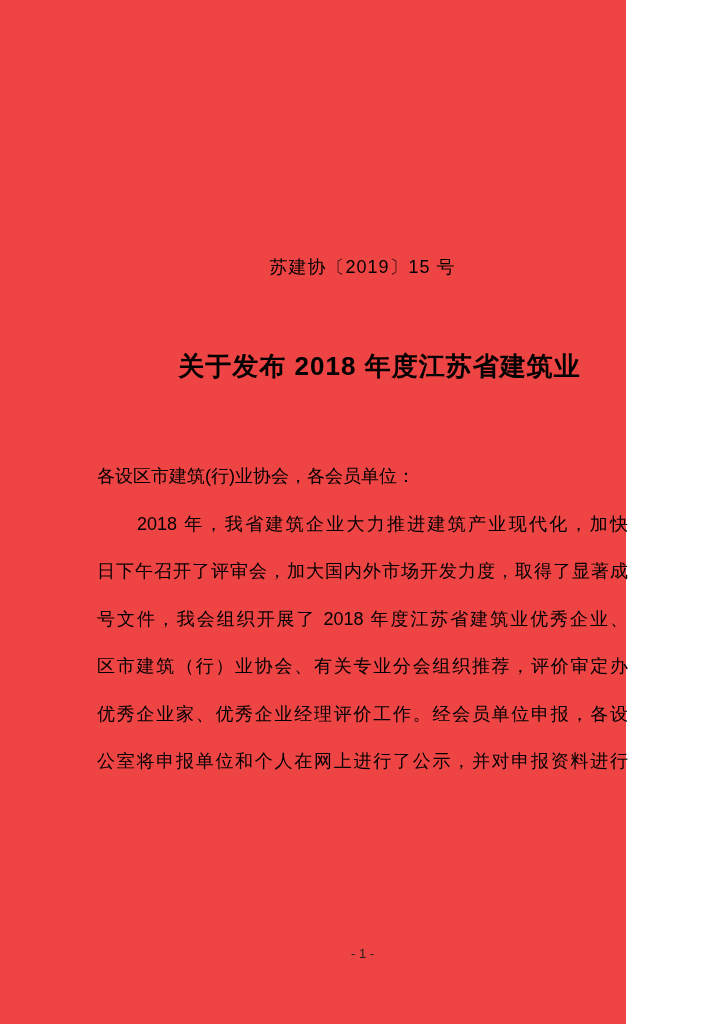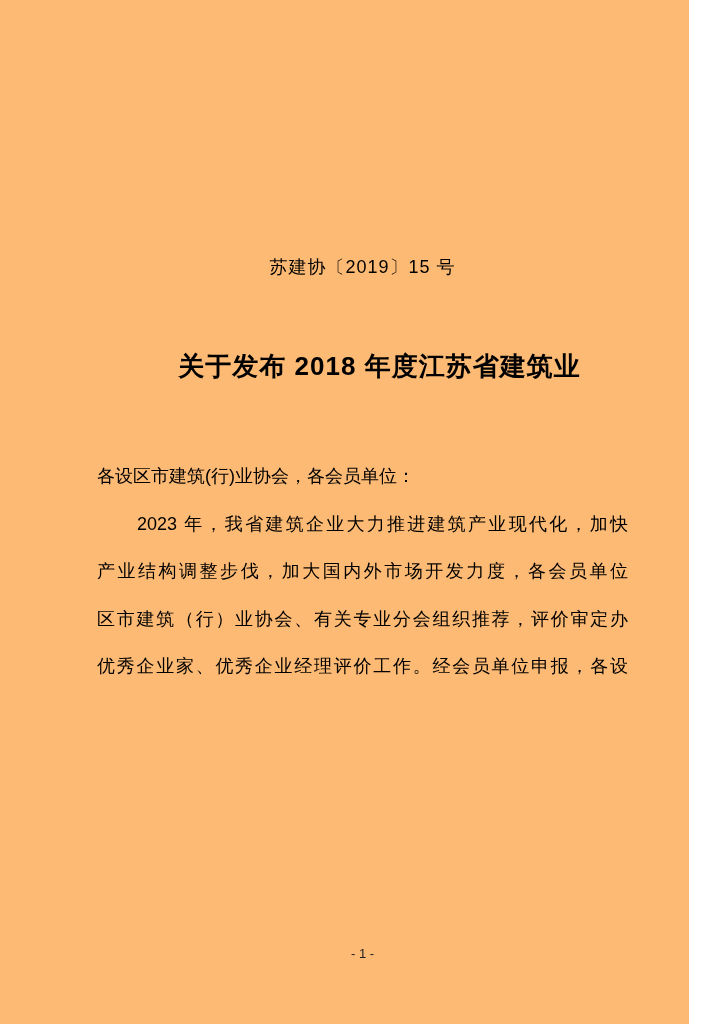--- a/index.html
+++ b/index.html
@@ -9,23 +9,23 @@
   body {
     width: 725px;
     height: 1024px;
     background: #ffffff;
     color: #000000;
     font-family: "Liberation Sans", "DejaVu Sans", sans-serif;
     overflow: hidden;
   }
   .page {
     position: relative;
-    width: 689px;
+    width: 626px;
     height: 1024px;
-    background: #fdba74;
+    background: #ef4444;
   }
   .doc-number {
     position: absolute;
     top: 255px;
     left: 0;
     width: 725px;
     text-align: center;
     font-size: 18px;
     letter-spacing: 1px;
   }
@@ -82,21 +82,23 @@
 <div class="page">
 
   <div class="doc-number">苏建协〔2019〕15 号</div>
 
   <h1 class="doc-title">
     <span class="title-line">关于发布 2018 年度江苏省建筑业</span>
   </h1>
 
   <div class="body-text">
     <div class="text-line salutation">各设区市建筑(行)业协会，各会员单位：</div>
-    <div class="text-line para-line para-first">2023 年，我省建筑企业大力推进建筑产业现代化，加快</div>
-    <div class="text-line para-line">产业结构调整步伐，加大国内外市场开发力度，各会员单位</div>
+    <div class="text-line para-line para-first">2018 年，我省建筑企业大力推进建筑产业现代化，加快</div>
+    <div class="text-line para-line">日下午召开了评审会，加大国内外市场开发力度，取得了显著成</div>
+    <div class="text-line para-line">号文件，我会组织开展了 2018 年度江苏省建筑业优秀企业、</div>
     <div class="text-line para-line">区市建筑（行）业协会、有关专业分会组织推荐，评价审定办</div>
     <div class="text-line para-line">优秀企业家、优秀企业经理评价工作。经会员单位申报，各设</div>
+    <div class="text-line para-line">公室将申报单位和个人在网上进行了公示，并对申报资料进行</div>
   </div>
 
   <div class="page-number">- 1 -</div>
 
 </div>
 
 </body></html>

